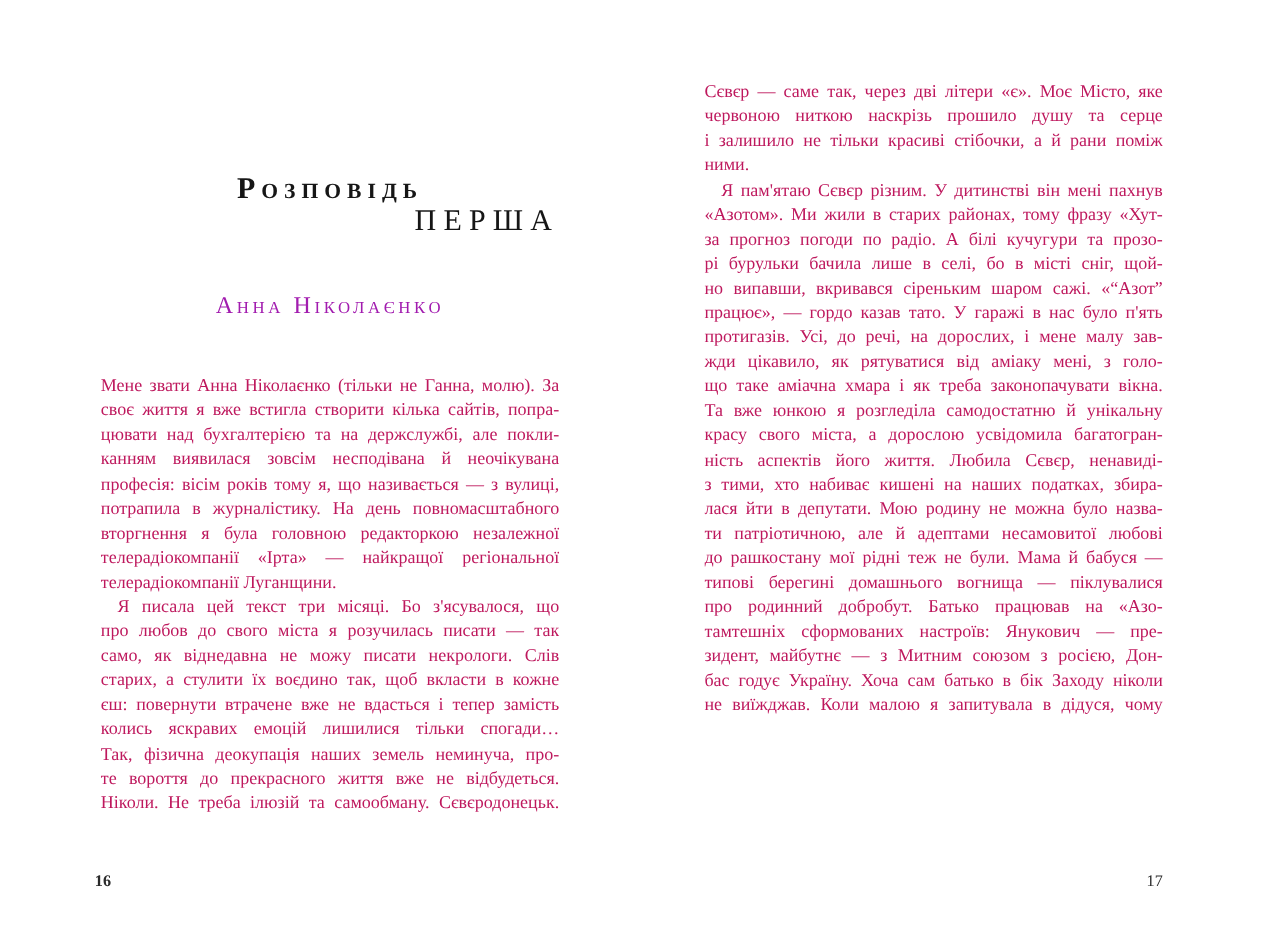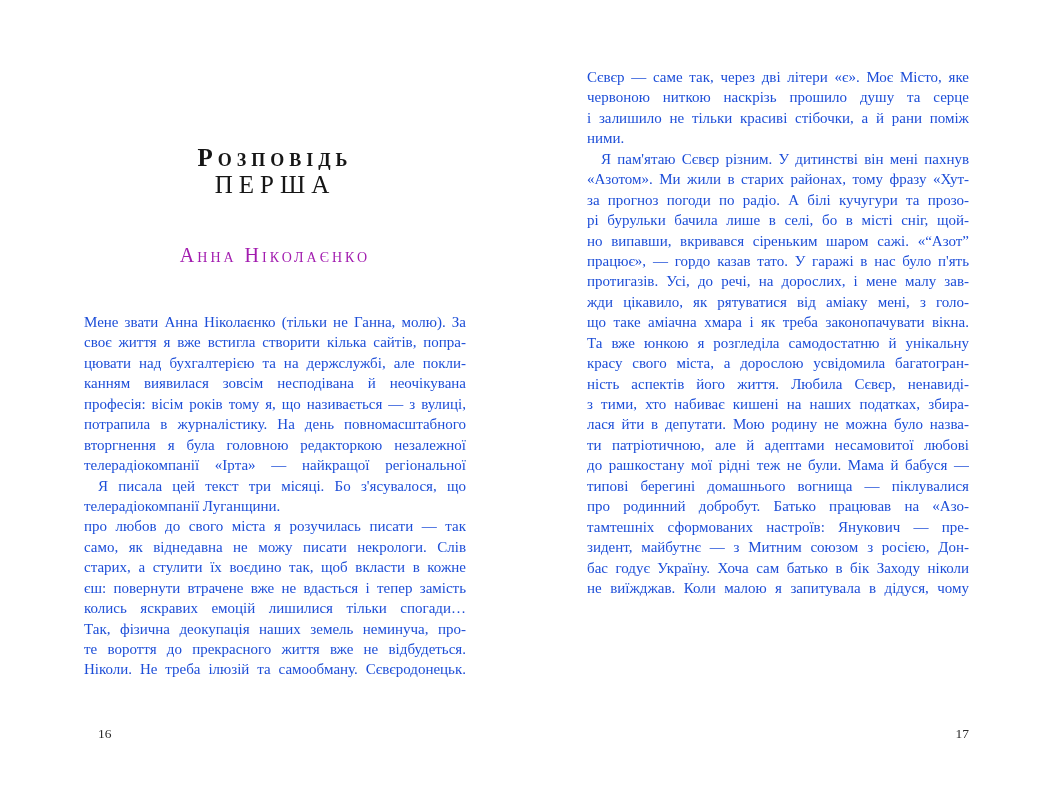--- a/index.html
+++ b/index.html
@@ -7,59 +7,59 @@
     width:1056px;height:789px;background:#ffffff;
     font-family:"Liberation Serif","DejaVu Serif",serif;
     color:#1d1d1d;-webkit-font-smoothing:antialiased;
   }
   .spread{position:relative;width:1056px;height:789px;background:#ffffff;overflow:hidden;}
   .chapter-title-main{
     position:absolute;top:128px;left:84px;width:382px;text-align:center;
     font-size:25px;line-height:1;font-variant:small-caps;letter-spacing:5px;color:#161616;
   }
   .chapter-title-sub{
-    position:absolute;top:172px;left:84px;width:382px;text-align:center;
+    position:absolute;top:172px;left:84px;width:382px;text-align:right;
     font-size:25px;line-height:1;text-transform:uppercase;letter-spacing:6px;color:#161616;
   }
   .chapter-author{
     position:absolute;top:245px;left:84px;width:382px;text-align:center;
     font-size:20px;line-height:1;font-variant:small-caps;letter-spacing:3px;color:#a21caf;
   }
   .body-col{
-    position:absolute;width:382px;font-size:15px;line-height:20.45px;color:#1d4ed8;
+    position:absolute;width:382px;font-size:15px;line-height:20.45px;color:#be185d;
   }
   .body-col.left{left:84px;top:312px;}
   .body-col.right{left:587px;top:67px;}
   .line{text-align:justify;text-align-last:justify;overflow:hidden;max-height:20.45px;}
   .line.indent{text-indent:14px;}
   .line.end{text-align-last:left;}
   .folio{position:absolute;top:727px;font-size:13.5px;line-height:1;color:#2a2a2a;}
-  .folio.left{left:98px;}
+  .folio.left{left:79px;font-weight:bold;}
   .folio.right{left:587px;width:382px;text-align:right;}
 </style>
 </head>
 <body>
 
 <div class="spread">
 
   <section>
     <h1 class="chapter-title-main">Розповідь</h1>
     <div class="chapter-title-sub">перша</div>
     <div class="chapter-author">Анна Ніколаєнко</div>
     <div class="body-col left">
         <div class="line">Мене звати Анна Ніколаєнко (тільки не Ганна, молю). За</div>
         <div class="line">своє життя я вже встигла створити кілька сайтів, попра-</div>
         <div class="line">цювати над бухгалтерією та на держслужбі, але покли-</div>
         <div class="line">канням виявилася зовсім несподівана й неочікувана</div>
         <div class="line">професія: вісім років тому я, що називається — з вулиці,</div>
         <div class="line">потрапила в журналістику. На день повномасштабного</div>
         <div class="line">вторгнення я була головною редакторкою незалежної</div>
         <div class="line">телерадіокомпанії «Ірта» — найкращої регіональної</div>
+        <div class="line end">телерадіокомпанії Луганщини.</div>
         <div class="line indent">Я писала цей текст три місяці. Бо з'ясувалося, що</div>
-        <div class="line end">телерадіокомпанії Луганщини.</div>
         <div class="line">про любов до свого міста я розучилась писати — так</div>
         <div class="line">само, як віднедавна не можу писати некрологи. Слів</div>
         <div class="line">старих, а стулити їх воєдино так, щоб вкласти в кожне</div>
         <div class="line">єш: повернути втрачене вже не вдасться і тепер замість</div>
         <div class="line">колись яскравих емоцій лишилися тільки спогади…</div>
         <div class="line">Так, фізична деокупація наших земель неминуча, про-</div>
         <div class="line">те вороття до прекрасного життя вже не відбудеться.</div>
         <div class="line">Ніколи. Не треба ілюзій та самообману. Сєвєродонецьк.</div>
       </div>
     <div class="folio left">16</div>

